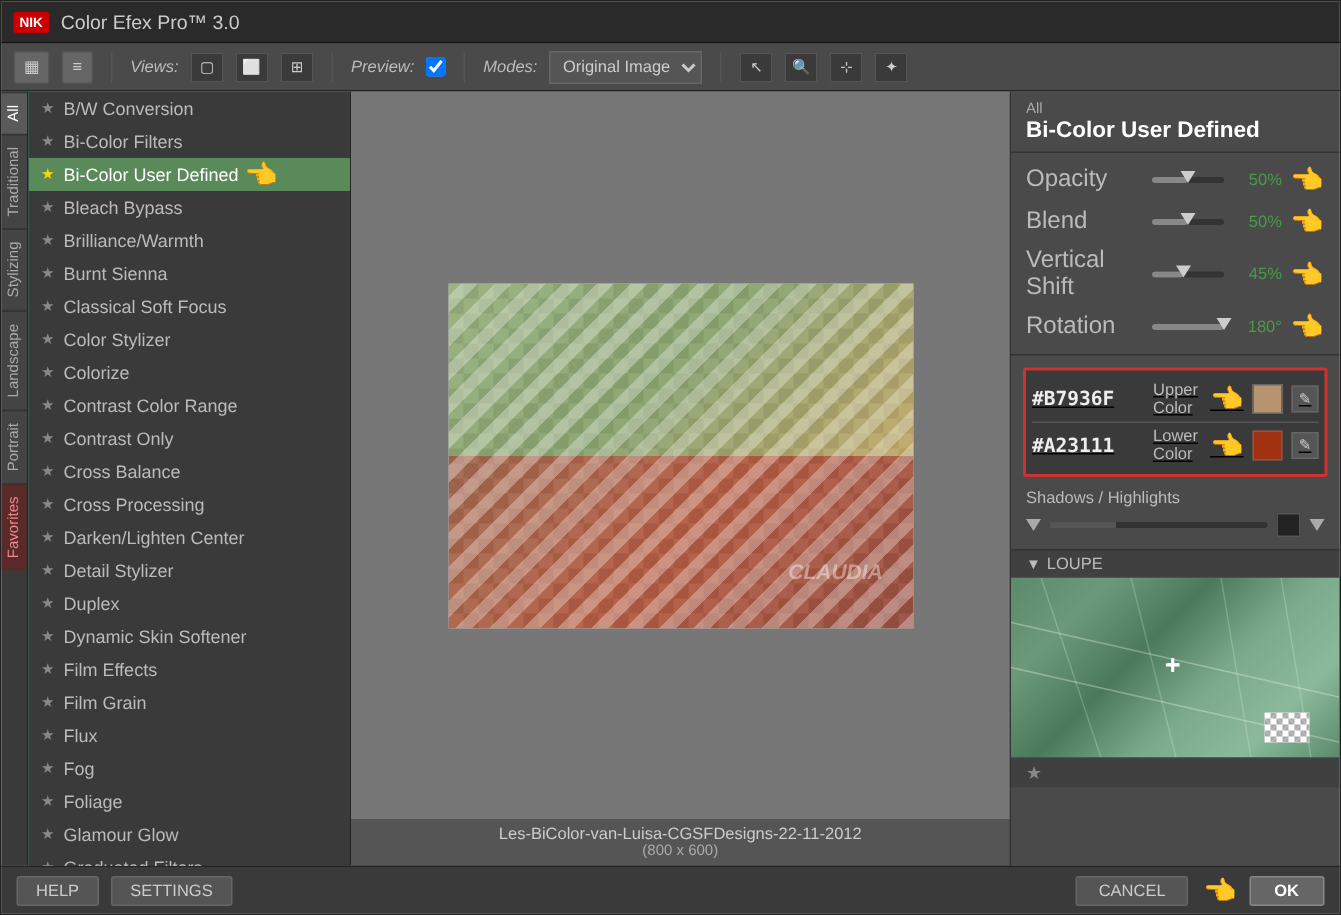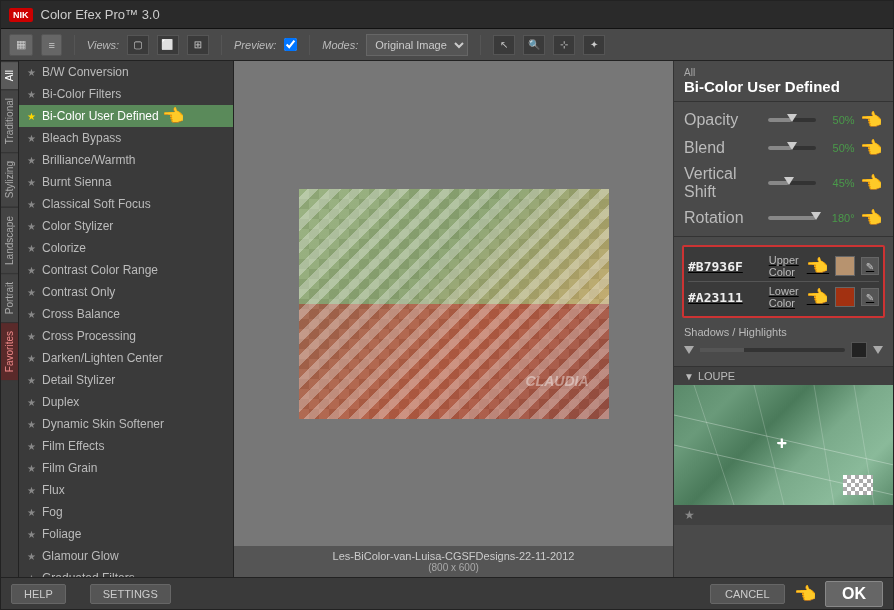--- a/index.html
+++ b/index.html
@@ -460,21 +460,21 @@
       background: #3a3a3a;
       display: flex;
       align-items: center;
       justify-content: space-between;
       padding: 0 10px;
       border-top: 1px solid #222;
       flex-shrink: 0;
     }
     .bottom-left {
       display: flex;
-      gap: 24px;
+      gap: 8px;
     }
     .bottom-btn {
       background: #555;
       border: 1px solid #666;
       color: #ccc;
       padding: 3px 12px;
       font-size: 11px;
       cursor: pointer;
       border-radius: 2px;
     }
@@ -490,21 +490,21 @@
       padding: 3px 14px;
       font-size: 11px;
       cursor: pointer;
       border-radius: 2px;
     }
     .ok-btn {
       background: #666;
       border: 1px solid #888;
       color: #fff;
       padding: 3px 16px;
-      font-size: 16px;
+      font-size: 11px;
       cursor: pointer;
       border-radius: 2px;
       font-weight: bold;
     }
     .yellow-hand {
       display: inline-block;
       font-size: 18px;
       color: #f5c842;
       margin-left: 2px;
     }

